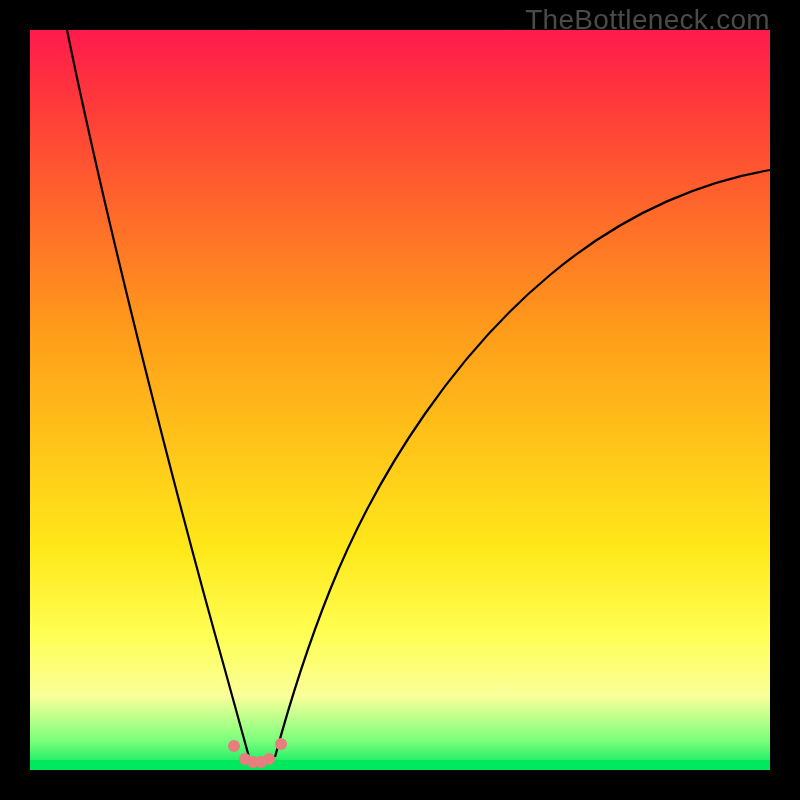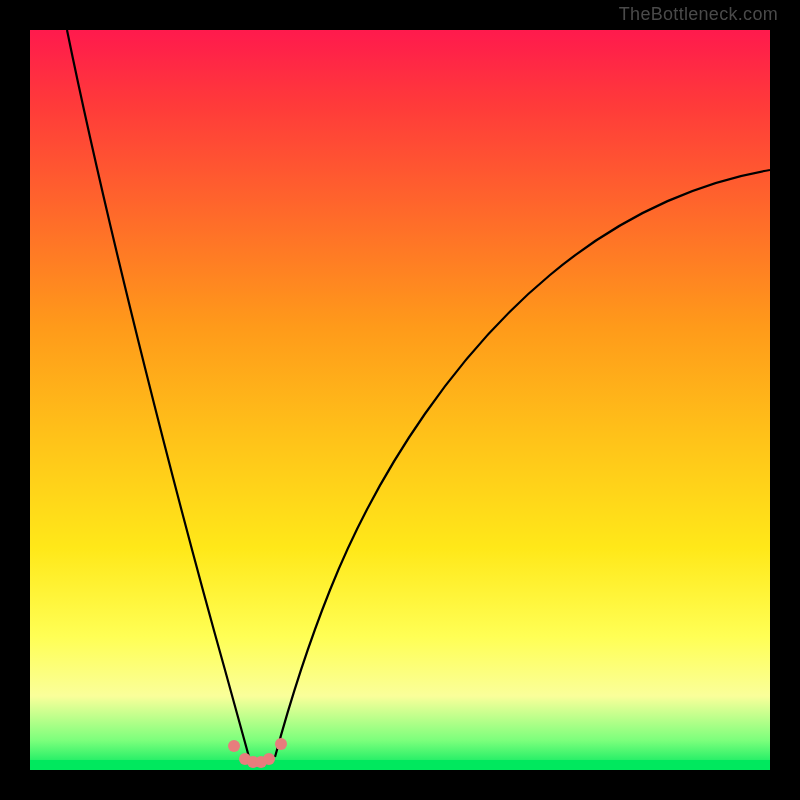--- a/index.html
+++ b/index.html
@@ -26,23 +26,23 @@
       #ffe819 70%,
       #ffff55 82%,
       #faff9a 90%,
       #7cff7c 96%,
       #00e85e 100%
     );
   }
   .watermark {
     position: absolute;
     top: 4px;
-    right: 22px;
+    right: 30px;
     color: #4a4a4a;
-    font-size: 18px;
+    font-size: 28px;
     font-weight: 500;
     letter-spacing: 0.3px;
   }
   svg.curve {
     position: absolute;
     left: 0;
     top: 0;
     width: 740px;
     height: 740px;
   }

